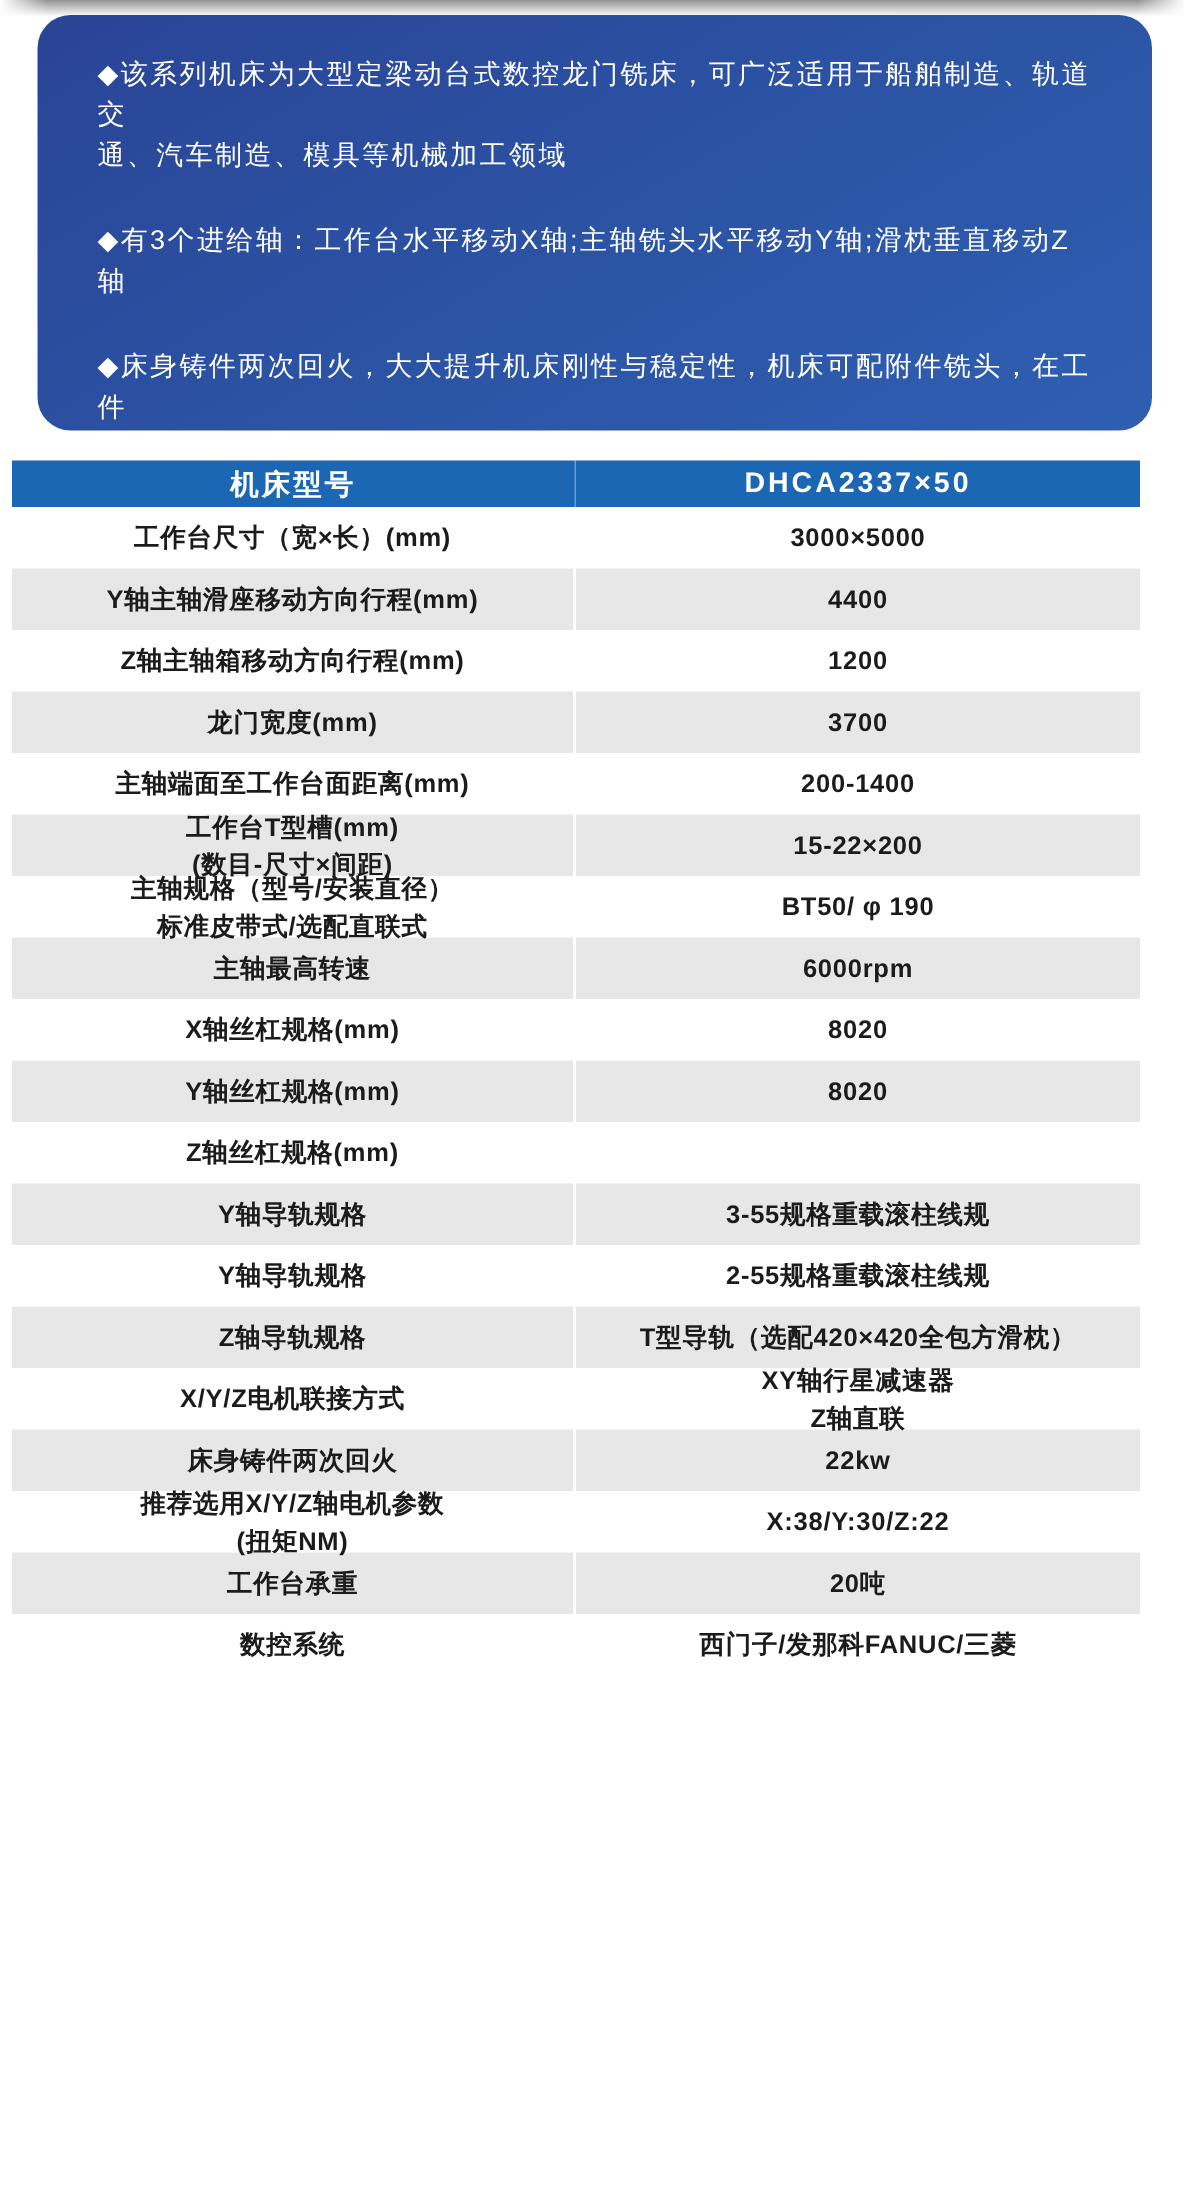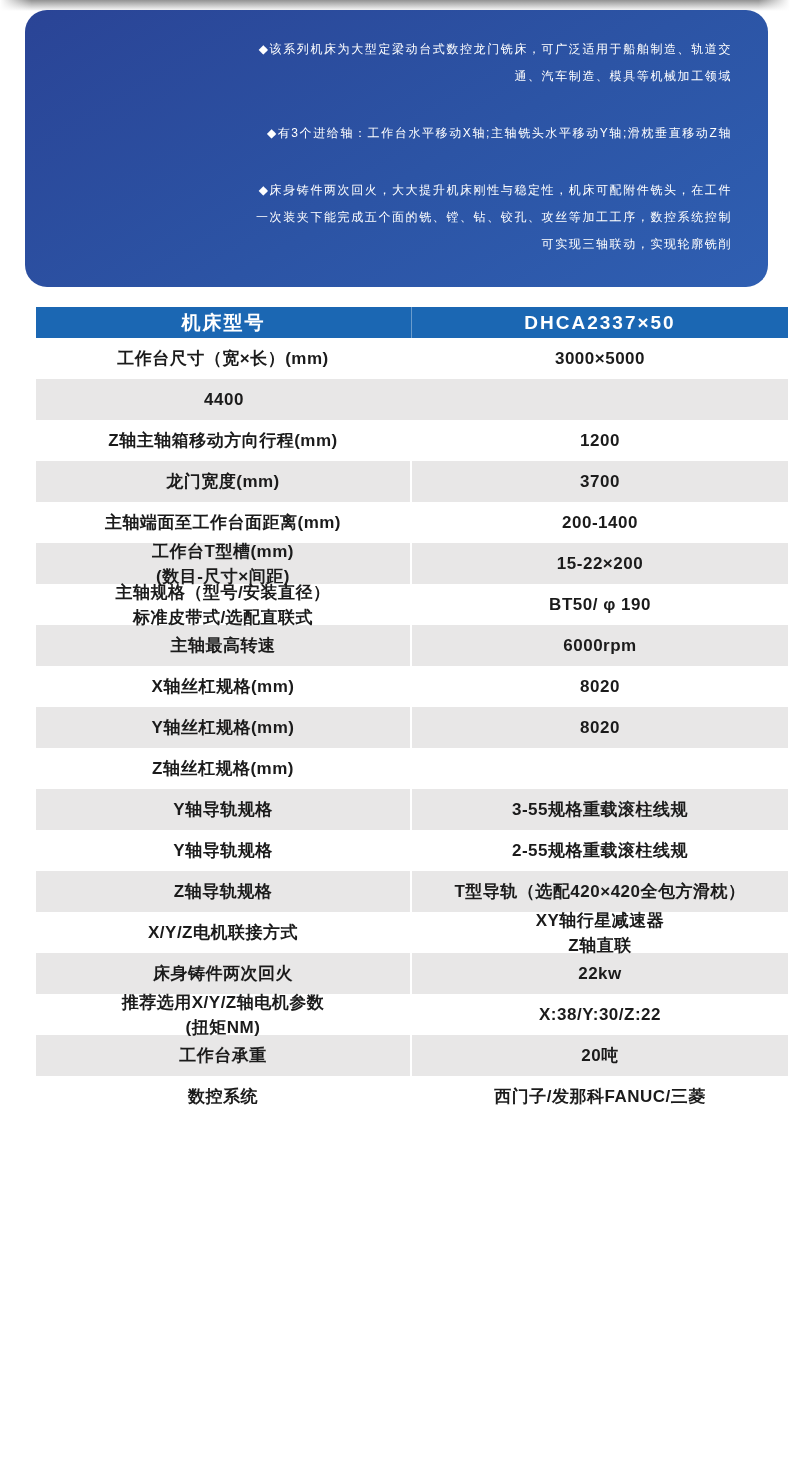--- a/index.html
+++ b/index.html
@@ -33,31 +33,30 @@
     left: 25px; top: 10px;
     width: 743px; height: 277px;
     box-sizing: border-box;
     border-radius: 22px;
     background: linear-gradient(150deg, #2a4496 0%, #2c54a5 55%, #2f5fb2 100%);
     padding: 26px 36px 0 40px;
   }
   .intro-box p.bullet {
     margin: 0 0 30px 0;
     color: #ffffff;
-    font-size: 12px;
+    font-size: 18px;
     line-height: 27px;
     letter-spacing: 1.6px;
     white-space: pre-line;
     font-weight: 400;
-    text-align: right;
   }
   
   .spec-table {
     position: absolute;
-    left: 36px; top: 307px;
+    left: 8px; top: 307px;
     width: 752px;
   }
   .thead {
     display: flex;
     height: 31px;
     background: #1b67b3;
   }
   .thead .cell {
     box-sizing: border-box;
     width: 50%;
@@ -112,20 +111,21 @@
     <div class="thead">
       <div class="cell label">机床型号</div>
       <div class="cell value">DHCA2337×50</div>
     </div>
     <div class="tbody">
       <div class="row">
         <div class="cell label">工作台尺寸（宽×长）(mm)</div>
         <div class="cell value">3000×5000</div>
       </div>
       <div class="row">
+        <div class="cell label">Y轴主轴滑座移动方向行程(mm)</div>
         <div class="cell value">4400</div>
       </div>
       <div class="row">
         <div class="cell label">Z轴主轴箱移动方向行程(mm)</div>
         <div class="cell value">1200</div>
       </div>
       <div class="row">
         <div class="cell label">龙门宽度(mm)</div>
         <div class="cell value">3700</div>
       </div>

